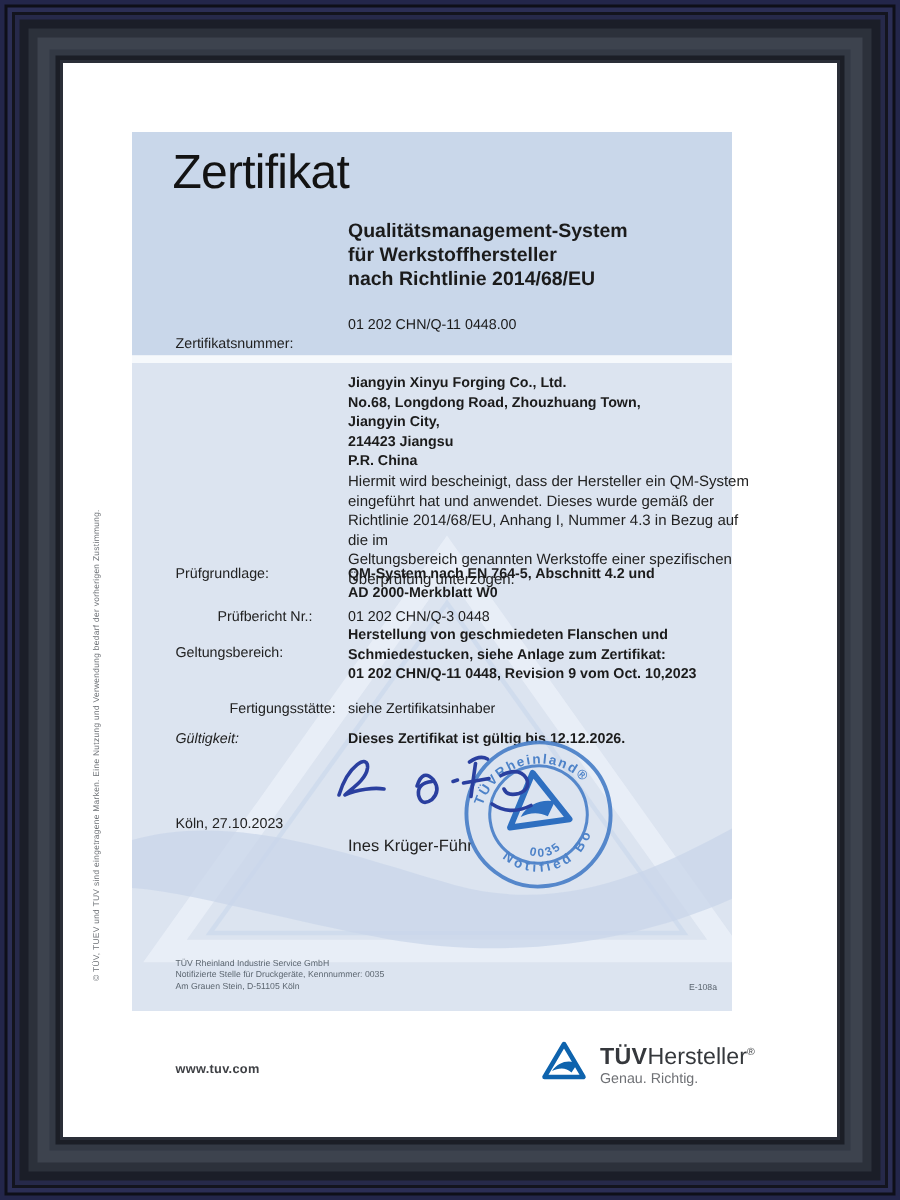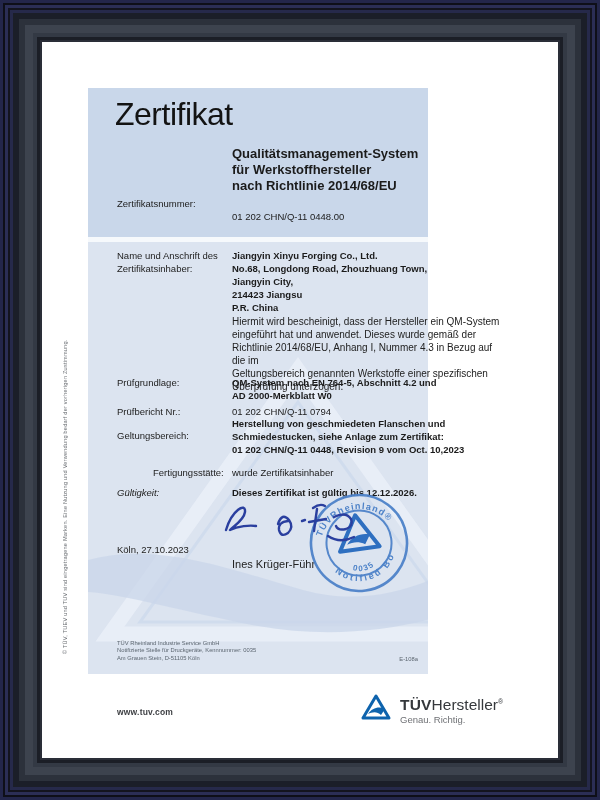--- a/index.html
+++ b/index.html
@@ -27,21 +27,21 @@
       0 0 0 42px #23264a;
   }
   
   .side-note{
     position:absolute;left:20px;top:612px;width:252px;height:9px;
     transform:rotate(-90deg);transform-origin:0 0;
     font-size:5.6px;color:#6b6f74;letter-spacing:.2px;white-space:nowrap;
   }
   
   .panel{
-    position:absolute;left:46px;top:46px;width:340px;height:586px;
+    position:absolute;left:46px;top:46px;width:400px;height:586px;
   }
   .band-top{position:absolute;left:0;top:0;width:100%;height:149px;background:#c9d7ea;}
   .band-gap{position:absolute;left:0;top:149px;width:100%;height:5px;background:#f6f9fc;}
   .band-body{position:absolute;left:0;top:154px;width:100%;height:432px;background:#dce4f0;overflow:hidden;}
   .watermark{position:absolute;left:0;top:0;}
   .title{
     position:absolute;left:27px;top:8px;font-size:32px;color:#131313;
     font-weight:400;letter-spacing:-.5px;
   }
   .subtitle{
@@ -91,51 +91,49 @@
       <div class="panel-footer" style="position:absolute;left:29px;top:398px;">TÜV Rheinland Industrie Service GmbH
 Notifizierte Stelle für Druckgeräte, Kennnummer: 0035
 Am Grauen Stein, D-51105 Köln</div>
       <div class="form-code" style="position:absolute;right:10px;top:414px;font-size:5.8px;color:#5c6670;">E-108a</div>
     </div>
 
     <div class="title">Zertifikat</div>
     <div class="subtitle">Qualitätsmanagement-System
 für Werkstoffhersteller
 nach Richtlinie 2014/68/EU</div>
-    <div class="lbl" style="top:110px;text-align:center;">Zertifikatsnummer:</div>
+    <div class="lbl" style="top:136px;text-align:center;">Zertifikatsnummer:</div>
     <div class="val" style="top:123px;">01 202 CHN/Q-11 0448.00</div>
 
-    <div class="lbl" style="top:162px;">Name und Anschrift des
-Zertifikatsinhaber:</div>
     <div class="val b" style="top:162px;">Jiangyin Xinyu Forging Co., Ltd.
 No.68, Longdong Road, Zhouzhuang Town,
 Jiangyin City,
 214423 Jiangsu
 P.R. China</div>
 
     <div class="statement">Hiermit wird bescheinigt, dass der Hersteller ein QM-System
 eingeführt hat und anwendet. Dieses wurde gemäß der
 Richtlinie 2014/68/EU, Anhang I, Nummer 4.3 in Bezug auf die im
 Geltungsbereich genannten Werkstoffe einer spezifischen
 Überprüfung unterzogen.</div>
 
     <div class="lbl" style="top:289px;">Prüfgrundlage:</div>
     <div class="val b" style="top:289px;">QM-System nach EN 764-5, Abschnitt 4.2 und
 AD 2000-Merkblatt W0</div>
 
-    <div class="lbl" style="top:318px;">Prüfbericht Nr.:</div>
-    <div class="val" style="top:318px;">01 202 CHN/Q-11 0794</div>
+    <div class="lbl" style="top:318px;margin-left:28px;">Prüfbericht Nr.:</div>
+    <div class="val" style="top:318px;">01 202 CHN/Q-3 0448</div>
 
     <div class="lbl" style="top:342px;">Geltungsbereich:</div>
     <div class="val b" style="top:330px;">Herstellung von geschmiedeten Flanschen und
 Schmiedestucken, siehe Anlage zum Zertifikat:
 01 202 CHN/Q-11 0448, Revision 9 vom Oct. 10,2023</div>
 
     <div class="lbl" style="top:379px;margin-left:36px;">Fertigungsstätte:</div>
-    <div class="val" style="top:379px;">wurde Zertifikatsinhaber</div>
+    <div class="val" style="top:379px;">siehe Zertifikatsinhaber</div>
 
     <div class="lbl" style="top:399px;font-style:italic;">Gültigkeit:</div>
     <div class="val b" style="top:399px;">Dieses Zertifikat ist gültig bis 12.12.2026.</div>
 
     <div class="place-date">Köln, 27.10.2023</div>
 
     <svg class="sig-svg" width="160" height="62" viewBox="0 0 160 62">
       <g fill="none" stroke="#2a3f9f" stroke-width="2.4" stroke-linecap="round" stroke-linejoin="round">
         <path d="M10,38 C16,18 30,10 29,20 C28,28 18,34 14,38 C22,34 34,33 40,34"></path>
         <path d="M62,32 q4,-12 11,-4 q5,7 -1,13 q-7,5 -9,-3 q-1,-8 9,-9"></path>

